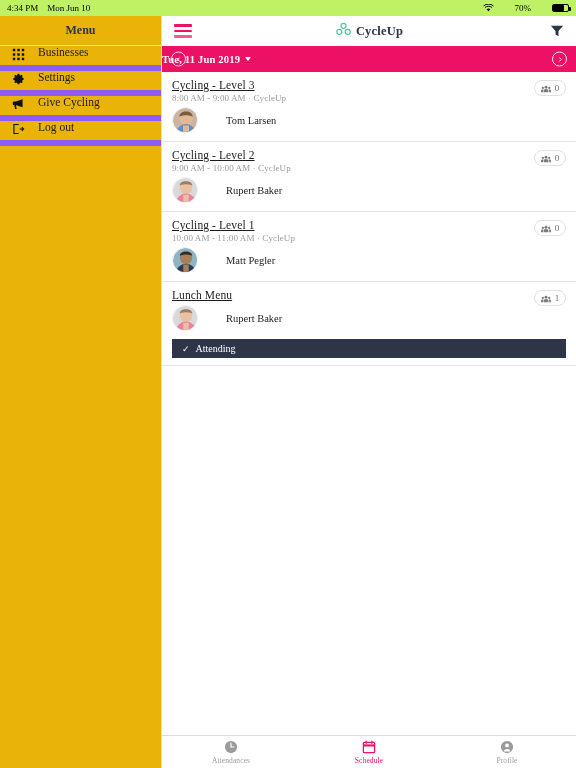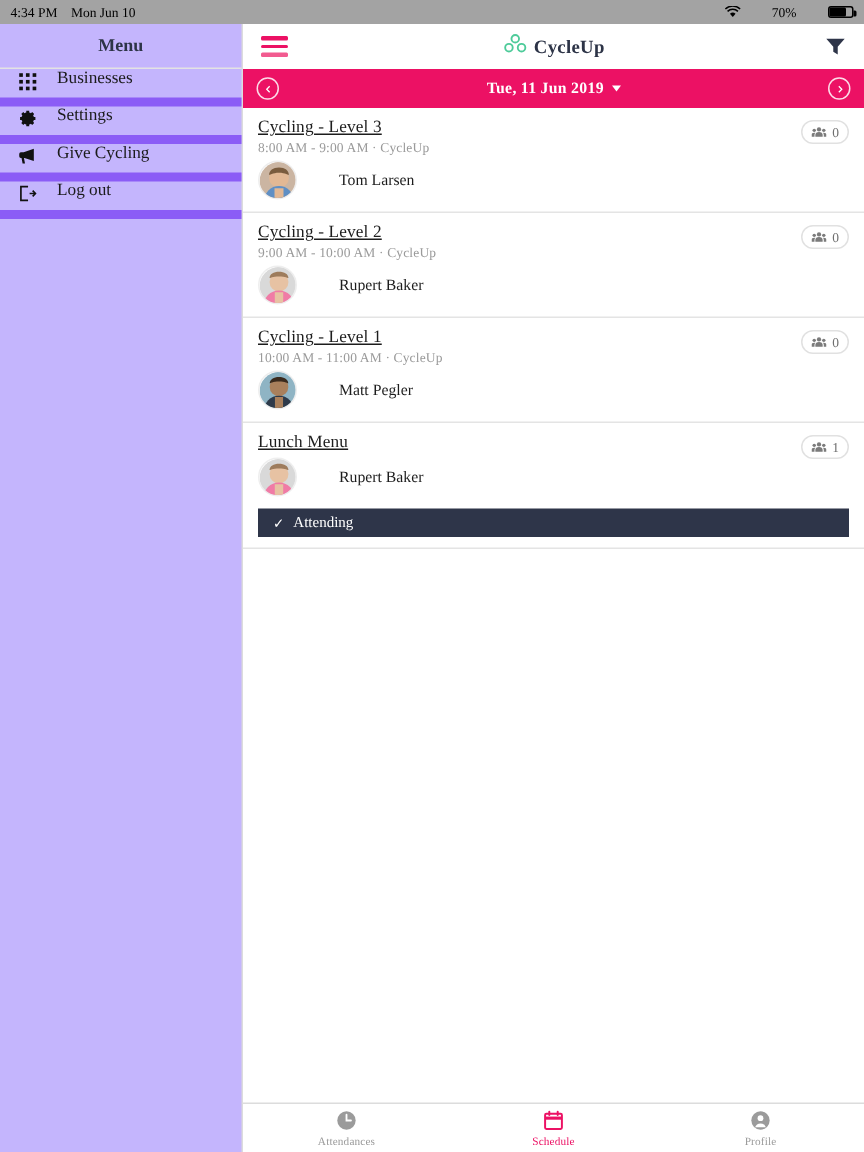--- a/index.html
+++ b/index.html
@@ -10,42 +10,42 @@
     overflow: hidden;
   }
   #app { position: relative; width: 576px; height: 768px; display: flex; flex-direction: column; }
 
   
   .statusbar {
     height: 16px; flex: 0 0 16px;
     display: flex; align-items: center;
     padding: 0 7px;
     font-size: 9px; color: #000;
-    background: #a3a3a3;
+    background: #bef264;
   }
   .sb-left { display: flex; align-items: center; gap: 9px; }
   .sb-right { margin-left: auto; display: flex; align-items: center; gap: 21px; }
   .wifi-ic { display: inline-block; width: 11px; height: 8px; }
   .batt {
     display: inline-block; width: 17px; height: 8px;
     border: 1px solid #000; border-radius: 2px; position: relative;
   }
   .batt::after {
     content: ""; position: absolute; right: -3px; top: 2px;
     width: 2px; height: 4px; background: #000; border-radius: 0 1px 1px 0;
   }
   .batt i { display: block; height: 100%; background: #000; border-radius: 1px; }
 
   
   .body-row { flex: 1 1 auto; display: flex; min-height: 0; }
 
   
   .sidebar {
     width: 162px; flex: 0 0 162px;
-    background: #c4b5fd;
+    background: #eab308;
     border-right: 1px solid #dcdcdc;
     display: flex; flex-direction: column;
   }
   .menu-title {
     height: 30px; display: flex; align-items: center; justify-content: center;
     font-size: 12px; font-weight: bold; color: #2d3447;
     border-bottom: 1px solid #e3e3e3;
   }
   .menu-item {
     height: 25px; display: flex; align-items: flex-start;
@@ -72,21 +72,21 @@
     position: absolute; left: 0; right: 0; top: 0; bottom: 0;
     display: flex; align-items: center; justify-content: center; gap: 4px;
     pointer-events: none;
   }
   .brand-name { font-size: 12.5px; font-weight: bold; color: #2d3447; letter-spacing: .2px; }
   .filter-ic { margin-left: auto; width: 14px; height: 14px; color: #2d3447; }
 
   .datebar {
     height: 26px; flex: 0 0 26px;
     background: #ec1164;
-    display: flex; align-items: center; justify-content: center;
+    display: flex; align-items: center; 
     position: relative;
   }
   .datebar .date-label {
     color: #fff; font-size: 10.5px; font-weight: bold; letter-spacing: .2px;
     display: flex; align-items: center; gap: 5px;
   }
   .caret { width: 0; height: 0; border-left: 3.5px solid transparent; border-right: 3.5px solid transparent; border-top: 4px solid #fff; }
   .nav-circle {
     position: absolute; top: 50%; transform: translateY(-50%);
     width: 15px; height: 15px; border: 1px solid rgba(255,255,255,.85); border-radius: 50%;

